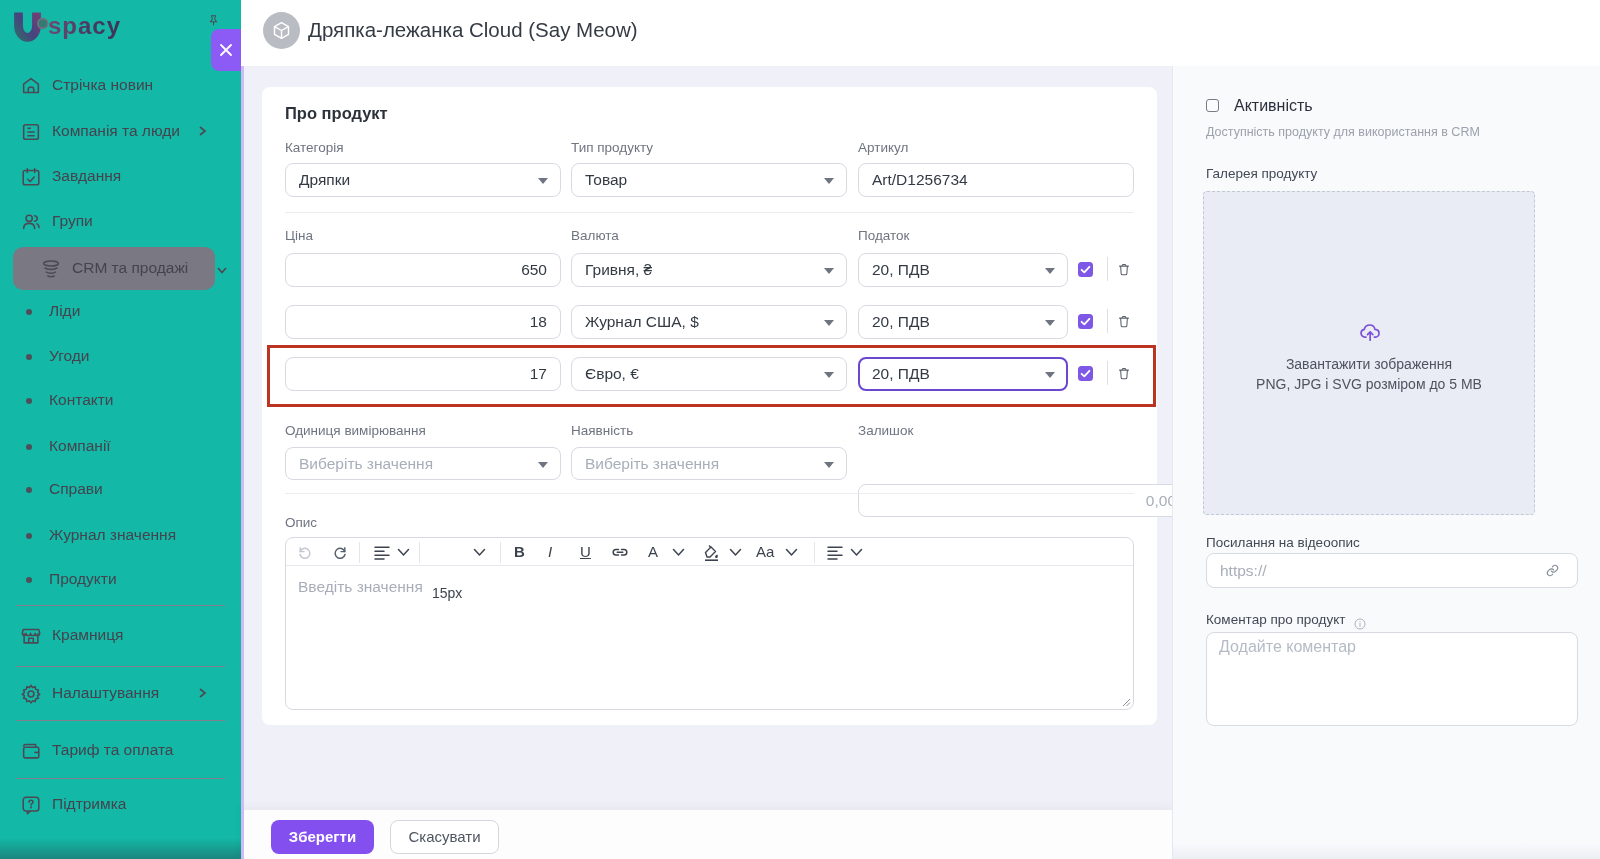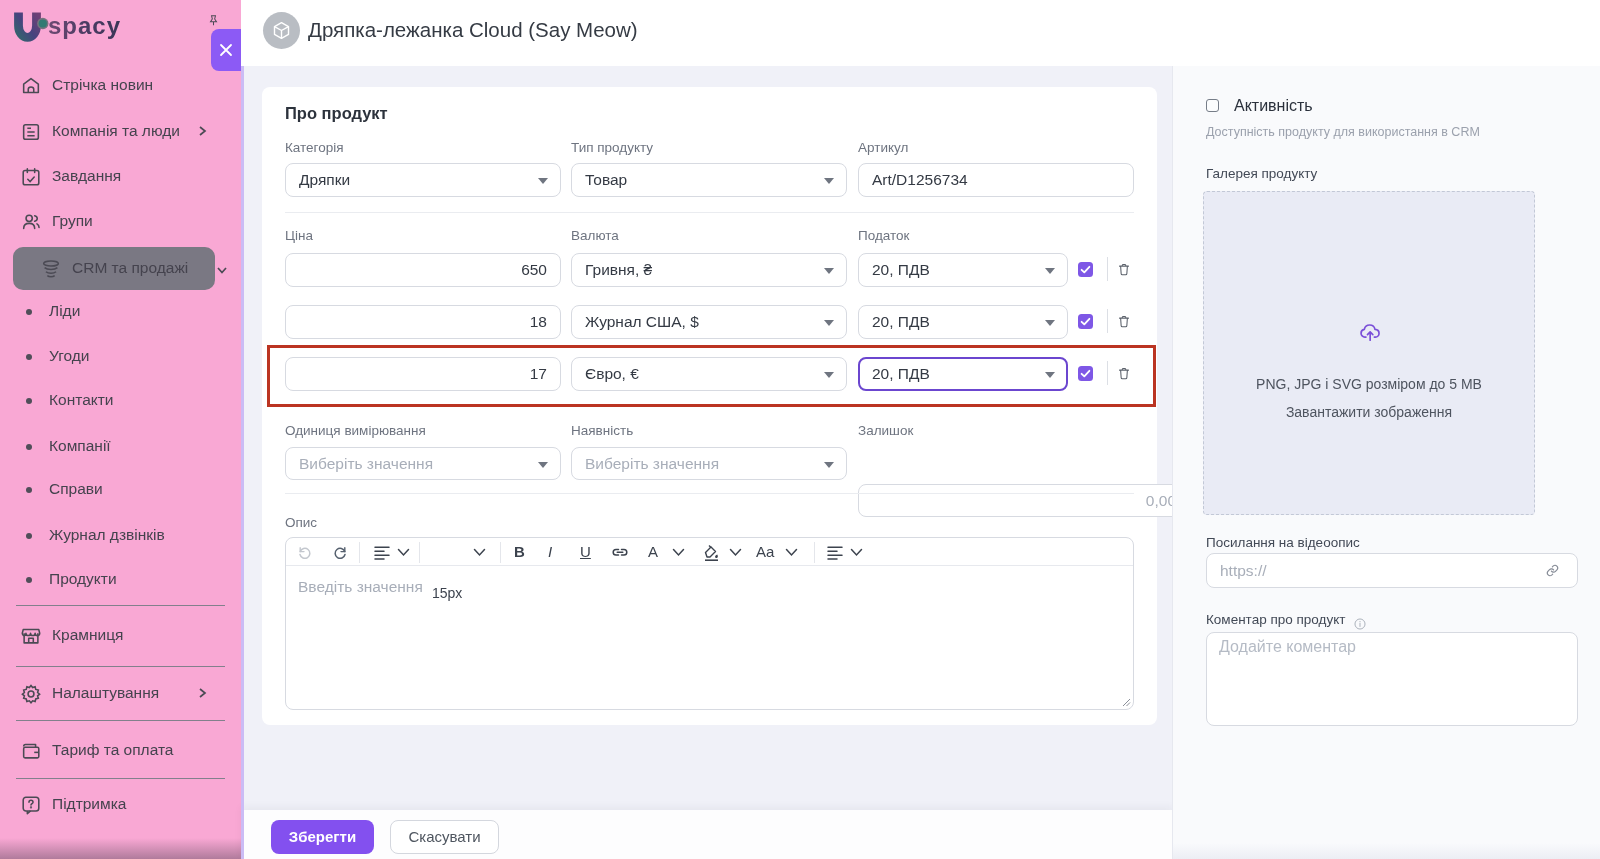--- a/index.html
+++ b/index.html
@@ -1,21 +1,21 @@
 <!DOCTYPE html>
 <html><head>
 <meta charset="utf-8">
 <style>
 * { margin:0; padding:0; box-sizing:border-box; }
 html,body { width:1600px; height:859px; overflow:hidden; }
 body { font-family:"Liberation Sans", sans-serif; position:relative; background:#f0f1f8; }
 .abs { position:absolute; }
 
 
-#sidebar { left:0; top:0; width:241px; height:859px; background:#f9a8d4; z-index:1; }
+#sidebar { left:0; top:0; width:241px; height:859px; background:#14b8a6; z-index:1; }
 .nav-item { position:absolute; left:0; width:241px; height:45px; }
 .nav-item .ic { position:absolute; left:20px; top:12px; }
 .nav-item .tx { position:absolute; left:52px; top:13px; font-size:15.5px; color:#45434e; white-space:nowrap; }
 .nav-item .chev { position:absolute; right:33px; top:16px; }
 .sub-item { position:absolute; left:0; width:241px; height:44px; }
 .sub-item .dot { position:absolute; left:26px; top:19px; width:6px; height:6px; border-radius:50%; background:#504e59; }
 .sub-item .tx { position:absolute; left:49px; top:12px; font-size:15.5px; color:#45434e; }
 .sb-div { position:absolute; left:16px; width:209px; height:1px; background:#82808c; }
 .crm-hl { position:absolute; left:13px; top:247px; width:202px; height:43px; border-radius:10px; background:#7a7883; }
 
@@ -142,21 +142,21 @@
   <div class="sub-item" style="top:425px;">
       <div class="dot"></div>
       <div class="tx">Компанії</div>
     </div>
   <div class="sub-item" style="top:468px;">
       <div class="dot"></div>
       <div class="tx">Справи</div>
     </div>
   <div class="sub-item" style="top:514px;">
       <div class="dot"></div>
-      <div class="tx">Журнал дзвінків</div>
+      <div class="tx">Журнал значення</div>
     </div>
   <div class="sub-item" style="top:558px;">
       <div class="dot"></div>
       <div class="tx">Продукти</div>
     </div>
 
   <div class="sb-div" style="top:605px;"></div>
   <div class="nav-item" style="top:613px;">
     <svg class="ic" width="22" height="22" viewBox="0 0 24 24" fill="none" stroke="#4b4a54" stroke-width="1.7" stroke-linejoin="round">
         <path d="M4.5 9 L4.5 19.5 L19.5 19.5 L19.5 9"></path>
@@ -386,21 +386,21 @@
   <div style="position:absolute; left:0; bottom:0; width:100%; height:16px; background:linear-gradient(#f9fafc,#eceef4);"></div>
   <div style="position:absolute; left:33px; top:33px; width:12.5px; height:12.5px; border:1.5px solid #767d88; border-radius:3px; background:#fbfcfd;"></div>
   <div style="position:absolute; left:61px; top:31px; font-size:16px; color:#2b313c;">Активність</div>
   <div style="position:absolute; left:33px; top:59px; font-size:12.5px; color:#9ba1ad;">Доступність продукту для використання в CRM</div>
   <div class="rp-lbl" style="top:100px;">Галерея продукту</div>
   <div id="upload">
     <svg style="position:absolute; left:156px; top:131px;" width="21" height="19" viewBox="0 0 30 26" fill="none" stroke="#7a4fd8" stroke-width="2.4" stroke-linecap="round" stroke-linejoin="round">
         <path d="M8.5 19.5 L7 19.5 C3.9 19.5 1.5 17.1 1.5 14 C1.5 11.2 3.5 9 6.2 8.6 C6.9 5 10 2.3 13.8 2.3 C17.6 2.3 20.8 5 21.4 8.6 C24.7 8.8 27.2 11.3 27.2 14.3 C27.2 17.2 24.9 19.5 22 19.5 L20.5 19.5"></path>
         <path d="M14.5 24 L14.5 12.5 M10.7 16 L14.5 12.2 L18.3 16"></path>
       </svg>
-    <div style="position:absolute; left:0; top:164px; width:100%; text-align:center; font-size:14px; color:#4e545f;margin-top:48px;">Завантажити зображення</div>
+    <div style="position:absolute; left:0; top:164px; width:100%; text-align:center; font-size:14px; color:#4e545f;">Завантажити зображення</div>
     <div style="position:absolute; left:0; top:184px; width:100%; text-align:center; font-size:14px; color:#4e545f;">PNG, JPG і SVG розміром до 5 MB</div>
   </div>
   <div class="rp-lbl" style="top:469px;">Посилання на відеоопис</div>
   <div style="position:absolute; left:33px; top:487px; width:372px; height:35px; background:#fff; border:1px solid #d7dae1; border-radius:8px;">
     <div style="position:absolute; left:13px; top:8px; font-size:15.5px; color:#a8aeb9;">https://</div>
     <svg style="position:absolute; right:18px; top:10px;" width="13" height="13" viewBox="0 0 24 24" fill="none" stroke="#858b96" stroke-width="2.2" stroke-linecap="round">
         <path d="M10 13 a5 5 0 0 0 7.5 0.5 l3 -3 a5 5 0 0 0 -7 -7 l-1.7 1.7"></path>
         <path d="M14 11 a5 5 0 0 0 -7.5 -0.5 l-3 3 a5 5 0 0 0 7 7 l1.7 -1.7"></path>
       </svg>
   </div>

